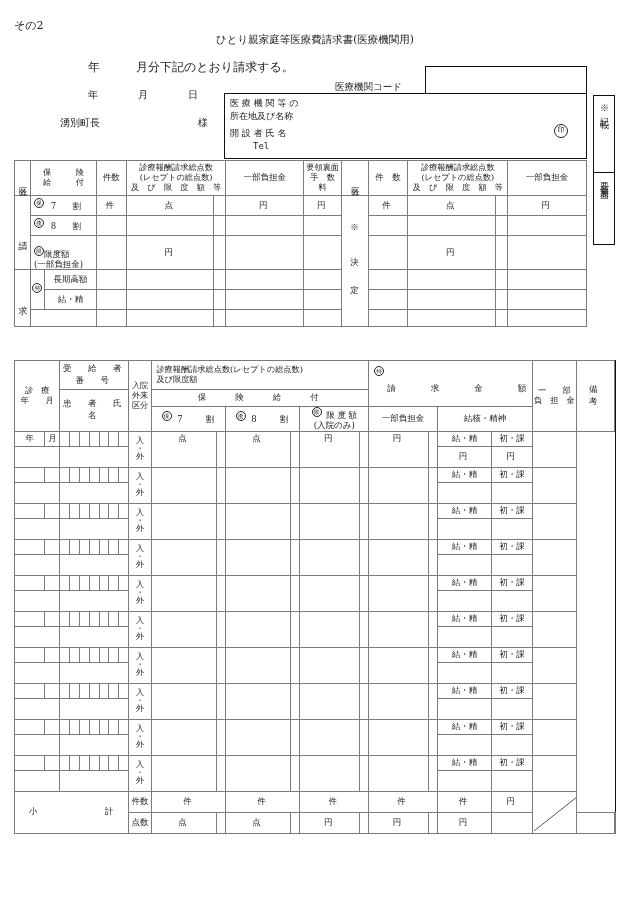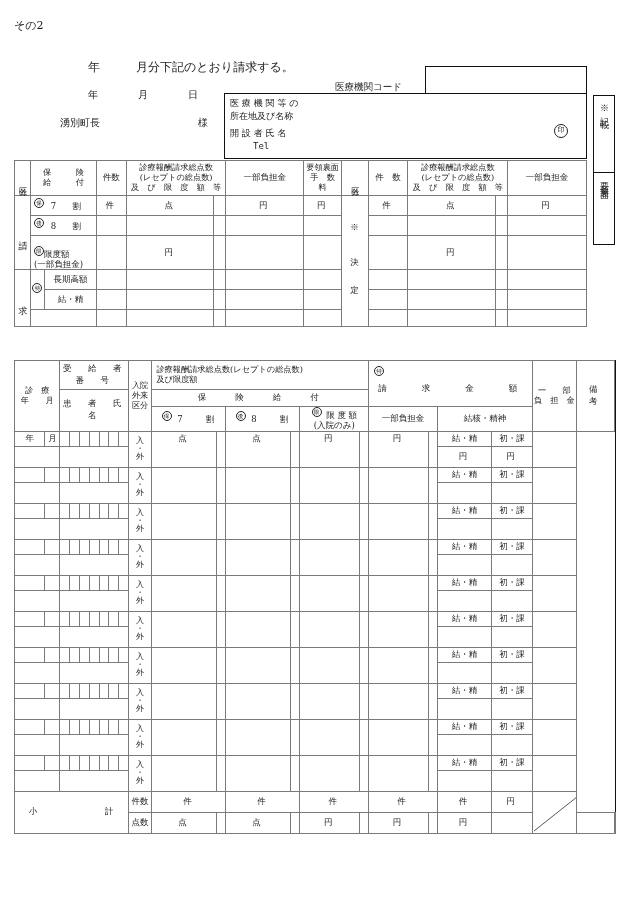--- a/index.html
+++ b/index.html
@@ -18,21 +18,21 @@
 
   
   .abs { position: absolute; }
   .vert {
     writing-mode: vertical-rl;
     text-orientation: upright;
     letter-spacing: 2px;
   }
   .sp2 { letter-spacing: 2px; }
   .sp4 { letter-spacing: 4px; }
-  .sp6 { letter-spacing: 6px; }
+  .sp6 { letter-spacing: 6px; text-align: right; }
   .nowrap { white-space: nowrap; }
 
   
   .circ {
     display: inline-block;
     width: 8px; height: 8px;
     line-height: 8px;
     border: 1px solid #222;
     border-radius: 50%;
     font-size: 5.5px;
@@ -136,20 +136,21 @@
     overflow: hidden;
   }
   .slash svg { position: absolute; left: 0; top: 0; }
 </style>
 </head>
 <body>
 
 <div class="page">
 
   <div class="abs" id="doc-no">その2</div>
+  <div class="abs" id="doc-title">ひとり親家庭等医療費請求書(医療機関用)</div>
   <div class="abs nowrap" id="claim-period">年　　　月分下記のとおり請求する。</div>
   <div class="abs nowrap" id="date-line">年　　　　月　　　　日</div>
   <div class="abs nowrap" id="addressee">湧別町長</div>
   <div class="abs nowrap" id="addressee-sama">様</div>
 
   <div class="abs nowrap" id="inst-code-label">医療機関コード</div>
   <div class="abs" id="inst-code-box"></div>
 
   <div class="abs" id="inst-box"></div>
   <div class="abs nowrap" id="inst-l1">医 療 機 関 等 の</div>

